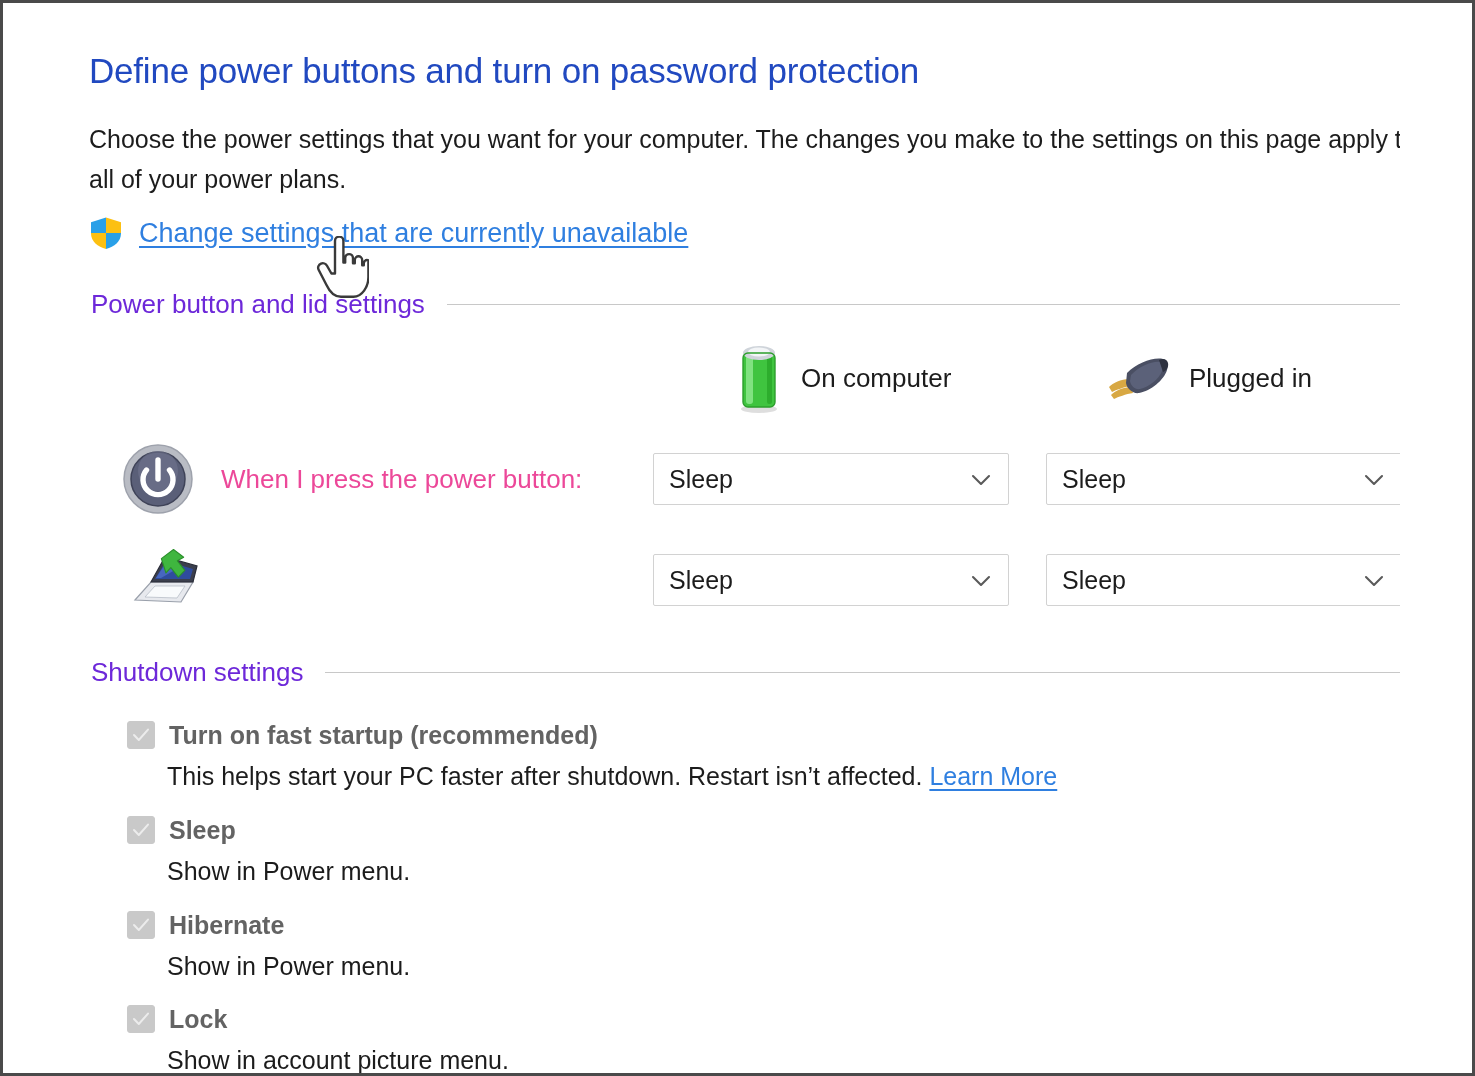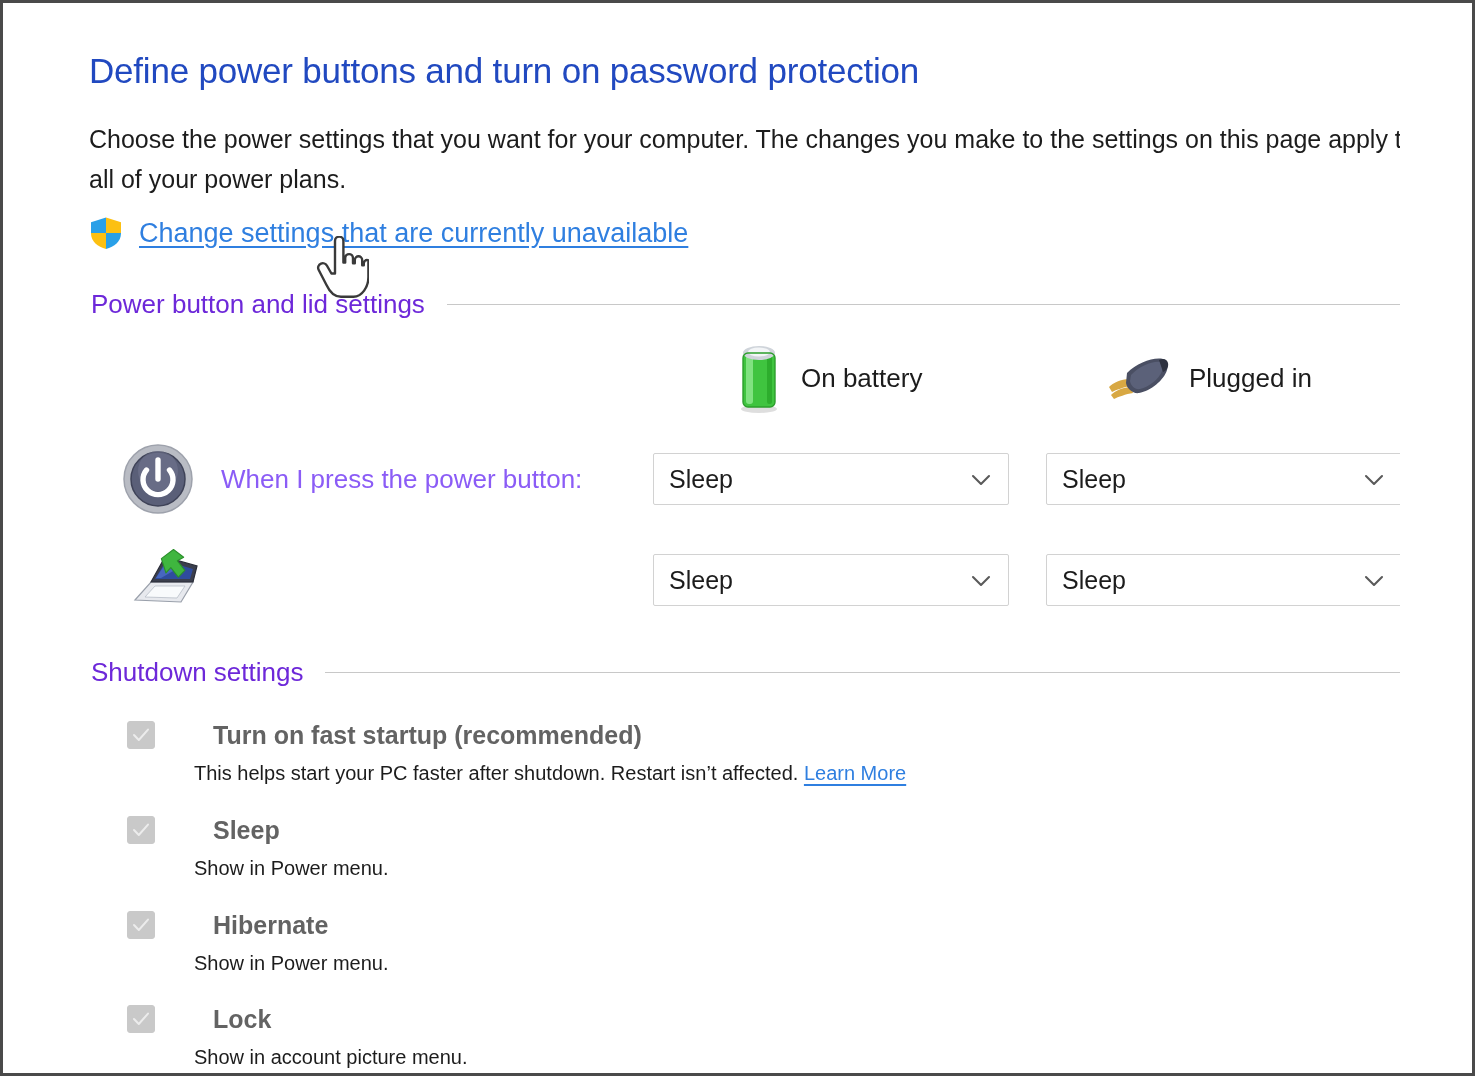--- a/index.html
+++ b/index.html
@@ -152,21 +152,21 @@
   }
   .row-icon svg { display: block; width: 100%; height: 100%; }
 
   .row-label {
     position: absolute;
     left: 100px;
     top: 0;
     height: 72px;
     line-height: 72px;
     font-size: 26px;
-    color: #8b5cf6;
+    color: #ec4899;
     white-space: nowrap;
   }
 
   .combo {
     position: absolute;
     box-sizing: border-box;
     width: 356px;
     height: 52px;
     top: 10px;
     background: #ffffff;
@@ -192,21 +192,20 @@
     height: 34px;
     margin-right: 10px;
   }
 
   
   .chk-item { position: absolute; left: 124px; }
   .chk-line {
     display: flex;
     align-items: center;
     height: 34px;
-    gap: 44px;
   }
   .checkbox {
     box-sizing: border-box;
     width: 28px;
     height: 28px;
     border-radius: 3px;
     background: #c9c9c9;
     border: 1px solid #c9c9c9;
     flex: 0 0 auto;
     margin-right: 14px;
@@ -219,23 +218,23 @@
     width: 20px; height: 18px;
     display: block;
   }
   .chk-label {
     font-size: 25px;
     font-weight: bold;
     color: #636363;
     white-space: nowrap;
   }
   .chk-desc {
-    margin-left: 67px;
+    margin-left: 40px;
     margin-top: 10px;
-    font-size: 20px;
+    font-size: 25px;
     color: #1c1c1c;
     white-space: nowrap;
   }
   .inline-link {
     color: #2f7fe0;
     text-decoration: underline;
     text-underline-offset: 4px;
     cursor: pointer;
   }
 
@@ -289,21 +288,21 @@
     <div class="col-head" id="col-battery">
       <svg class="battery-icon" viewBox="0 0 52 70">
         <ellipse cx="26" cy="66" rx="18" ry="4" fill="#dedede"></ellipse>
         <rect x="10" y="10" width="32" height="54" rx="5" fill="#3fc43f"></rect>
         <rect x="13" y="12" width="7" height="49" rx="3" fill="#8ce88c" opacity="0.85"></rect>
         <rect x="34" y="12" width="5" height="49" rx="2.5" fill="#1f9b1f" opacity="0.55"></rect>
         <ellipse cx="26" cy="10" rx="16" ry="7" fill="#cfd4da"></ellipse>
         <ellipse cx="26" cy="9" rx="11" ry="4.5" fill="#f3f5f7"></ellipse>
         <rect x="10" y="10" width="32" height="54" rx="5" fill="none" stroke="#2d9e2d" stroke-width="1.4"></rect>
       </svg>
-      <span class="col-head-label">On battery</span>
+      <span class="col-head-label">On computer</span>
     </div>
 
     <div class="col-head" id="col-plugged">
       <svg class="plug-icon" viewBox="0 0 72 54">
         <path d="M8 36 C12 32 20 28 28 28 L30 35 C23 36 15 39 11 41 Z" fill="#d8a843"></path>
         <path d="M10 44 C14 40 22 36 30 36 L32 42 C25 43 17 46 13 48 Z" fill="#d8a843"></path>
         <path d="M26 22 C36 12 52 6 62 8 C66 9 68 13 66 19 C63 29 50 40 38 42 C32 43 26 38 25 32 Z" fill="#4a4f63"></path>
         <path d="M30 24 C39 15 51 10 59 11 C62 12 63 15 61 20 C58 28 48 36 39 38 C34 39 30 35 29 30 Z" fill="#5b6179"></path>
         <path d="M58 9 C62 7 66 8 67 12 C68 16 65 20 62 21 Z" fill="#2e3240"></path>
       </svg>

